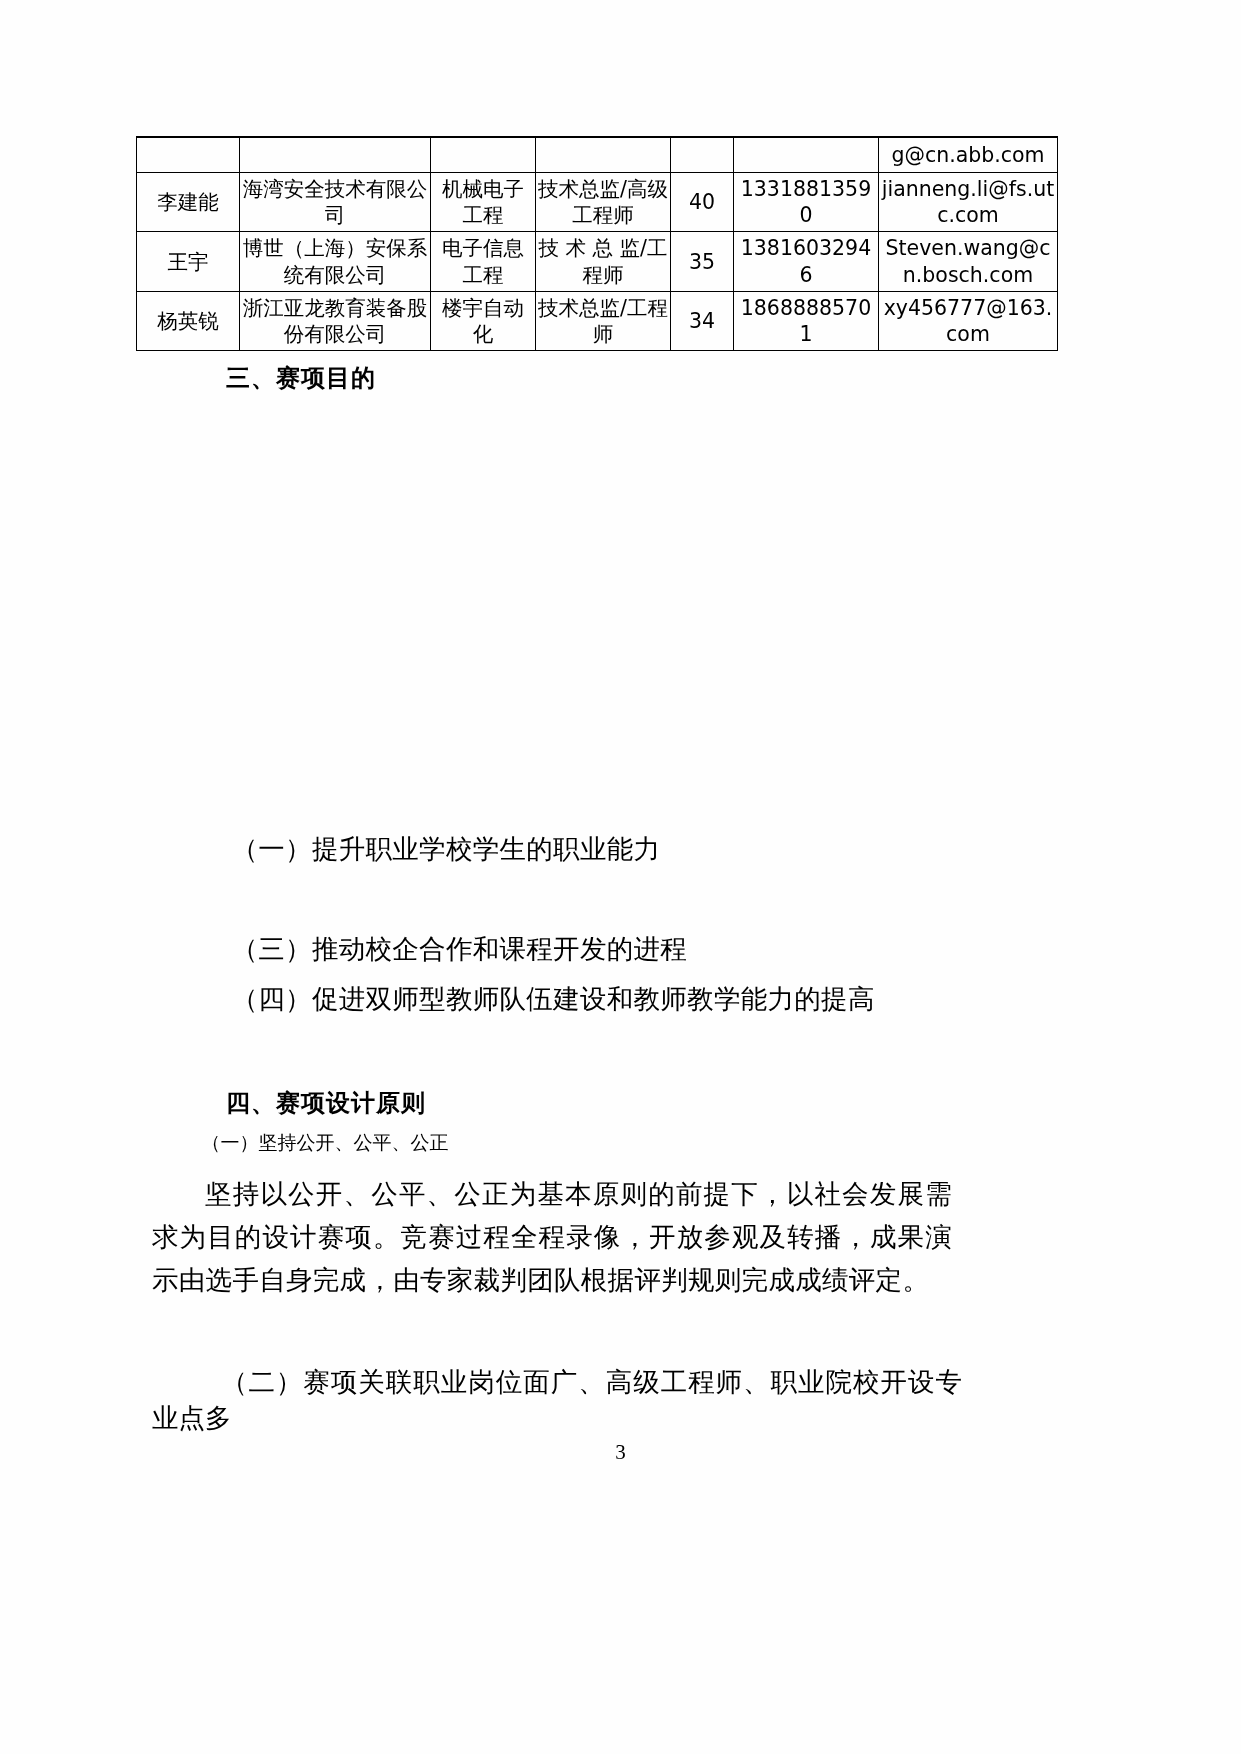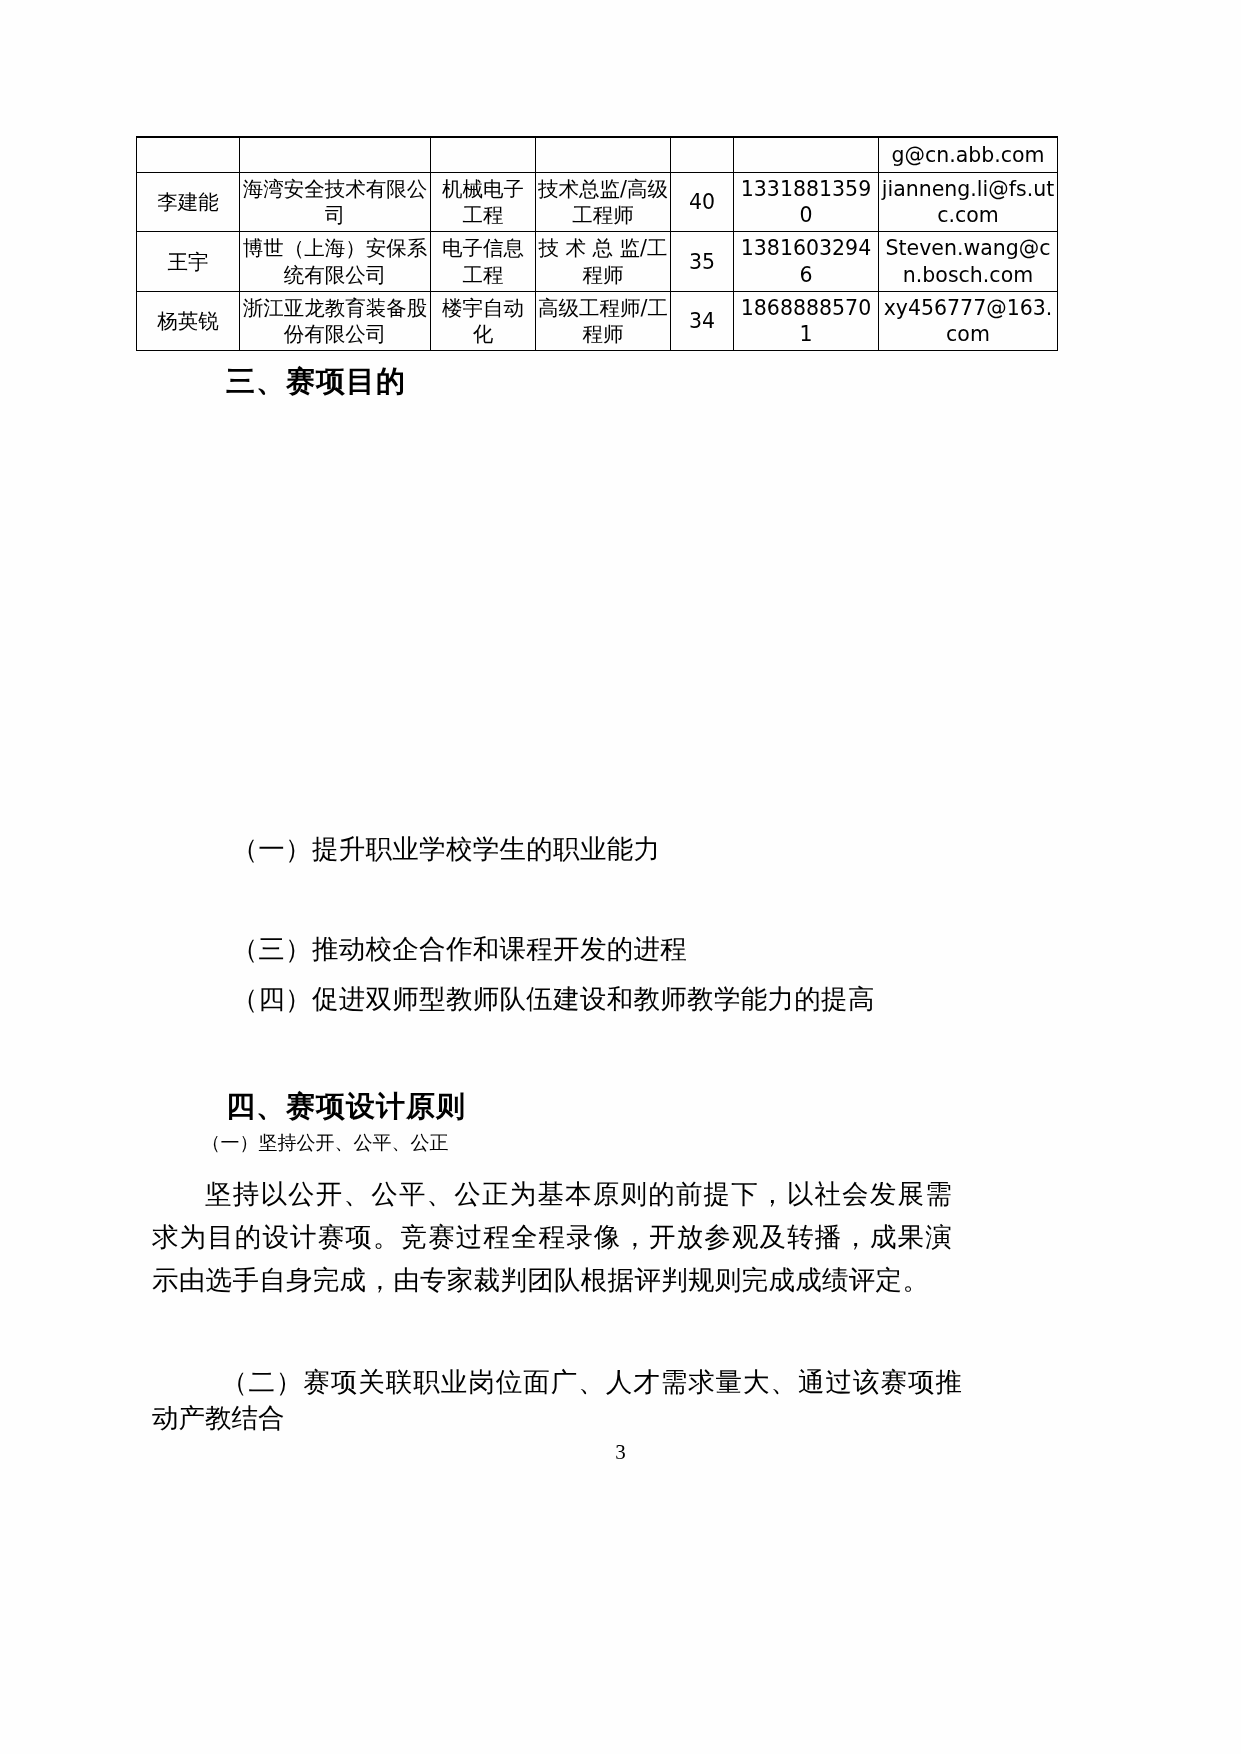--- a/index.html
+++ b/index.html
@@ -50,21 +50,21 @@
   .col-org   { width: 186px; }
   .col-major { width: 100px; }
   .col-title { width: 130px; }
   .col-age   { width: 58px; }
   .col-phone { width: 140px; }
   .col-mail  { width: 174px; }
   
   .h2 {
     position: absolute;
     font-weight: bold;
-    font-size: 29px;
+    font-size: 24px;
     letter-spacing: 1px;
     white-space: nowrap;
   }
   .para {
     position: absolute;
     left: 152px;
     width: 800px;
     font-size: 26.5px;
     line-height: 50px;
     text-align: justify;
@@ -142,21 +142,21 @@
         <td class="col-major">电子信息工程</td>
         <td class="col-title">技 术 总 监/工程师</td>
         <td class="col-age">35</td>
         <td class="col-phone">13816032946</td>
         <td class="col-mail">Steven.wang@cn.bosch.com</td>
       </tr>
       <tr>
         <td class="col-name">杨英锐</td>
         <td class="col-org">浙江亚龙教育装备股份有限公司</td>
         <td class="col-major">楼宇自动化</td>
-        <td class="col-title">高级工程师/工程师</td>
+        <td class="col-title">技术总监/工程师</td>
         <td class="col-age">34</td>
         <td class="col-phone">18688885701</td>
         <td class="col-mail">xy456777@163.com</td>
       </tr>
     </tbody>
       </table>
   </div>
 
   <div class="h2" style="left:226px; top:362px;">三、赛项目的</div>
 
@@ -164,17 +164,17 @@
   <div class="listitem" style="top:824px;">（一）提升职业学校学生的职业能力</div>
   <div class="listitem" style="top:974px;">（四）促进双师型教师队伍建设和教师教学能力的提高</div>
   <div class="listitem" style="top:924px;">（三）推动校企合作和课程开发的进程</div>
 
   <div class="h2" style="left:226px; top:1087px;">四、赛项设计原则</div>
 
   <div class="subitem" style="top:1124px;">（一）坚持公开、公平、公正</div>
 
   <div class="para" style="top:1172px; line-height:43px;">坚持以公开、公平、公正为基本原则的前提下，以社会发展需求为目的设计赛项。竞赛过程全程录像，开放参观及转播，成果演示由选手自身完成，由专家裁判团队根据评判规则完成成绩评定。</div>
 
-  <div class="tailpara" style="top:1364px; text-indent:2.6em;">（二）赛项关联职业岗位面广、人才需求量大、通过该赛项推动产教结合</div>
+  <div class="tailpara" style="top:1364px; text-indent:2.6em;">（二）赛项关联职业岗位面广、高级工程师、职业院校开设专业点多</div>
 
   <div class="pageno" style="top:1440px;">3</div>
 
 </div>
 
 </body></html>

